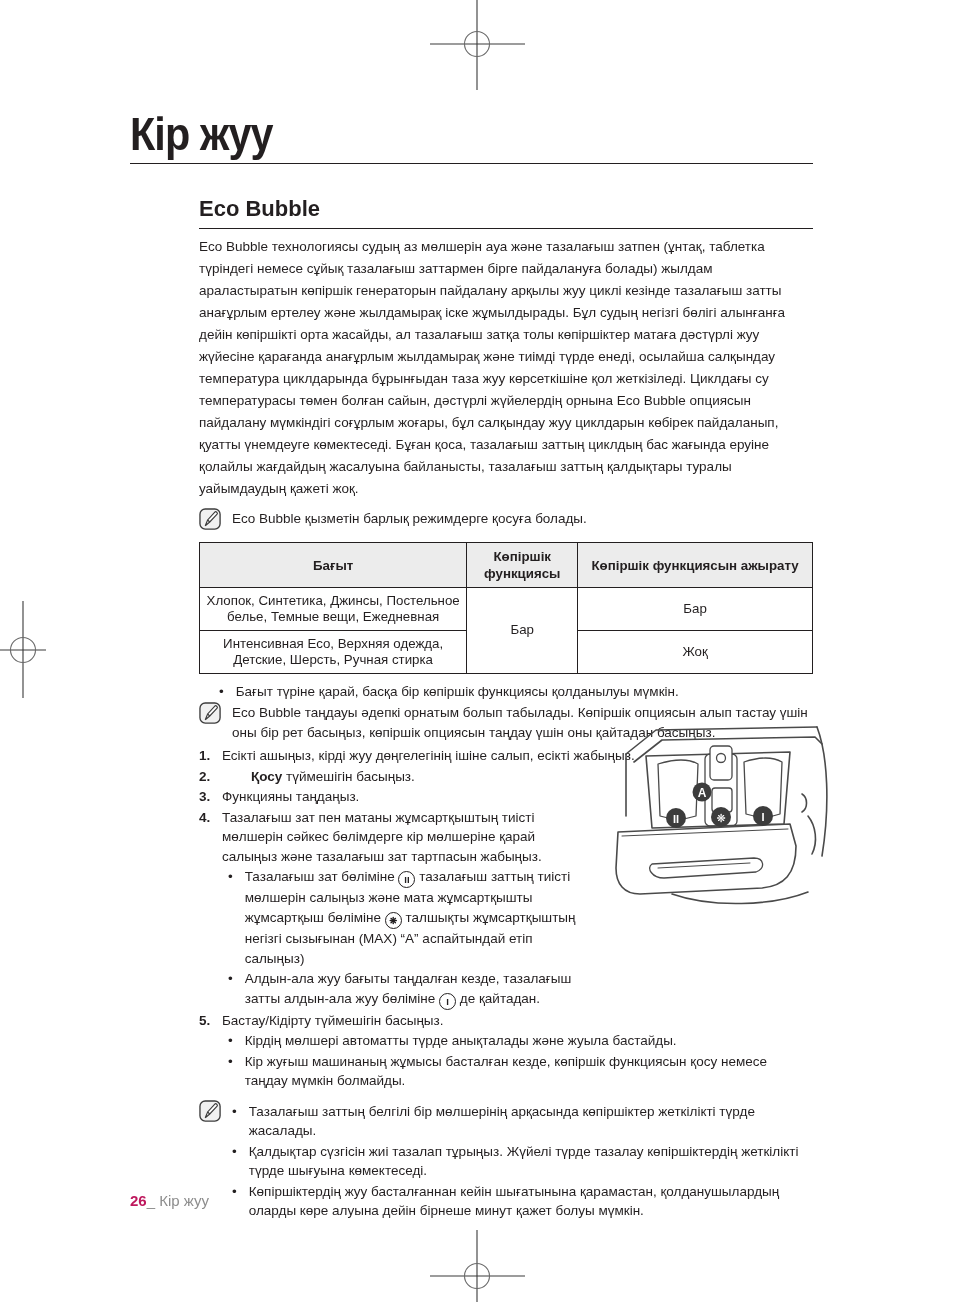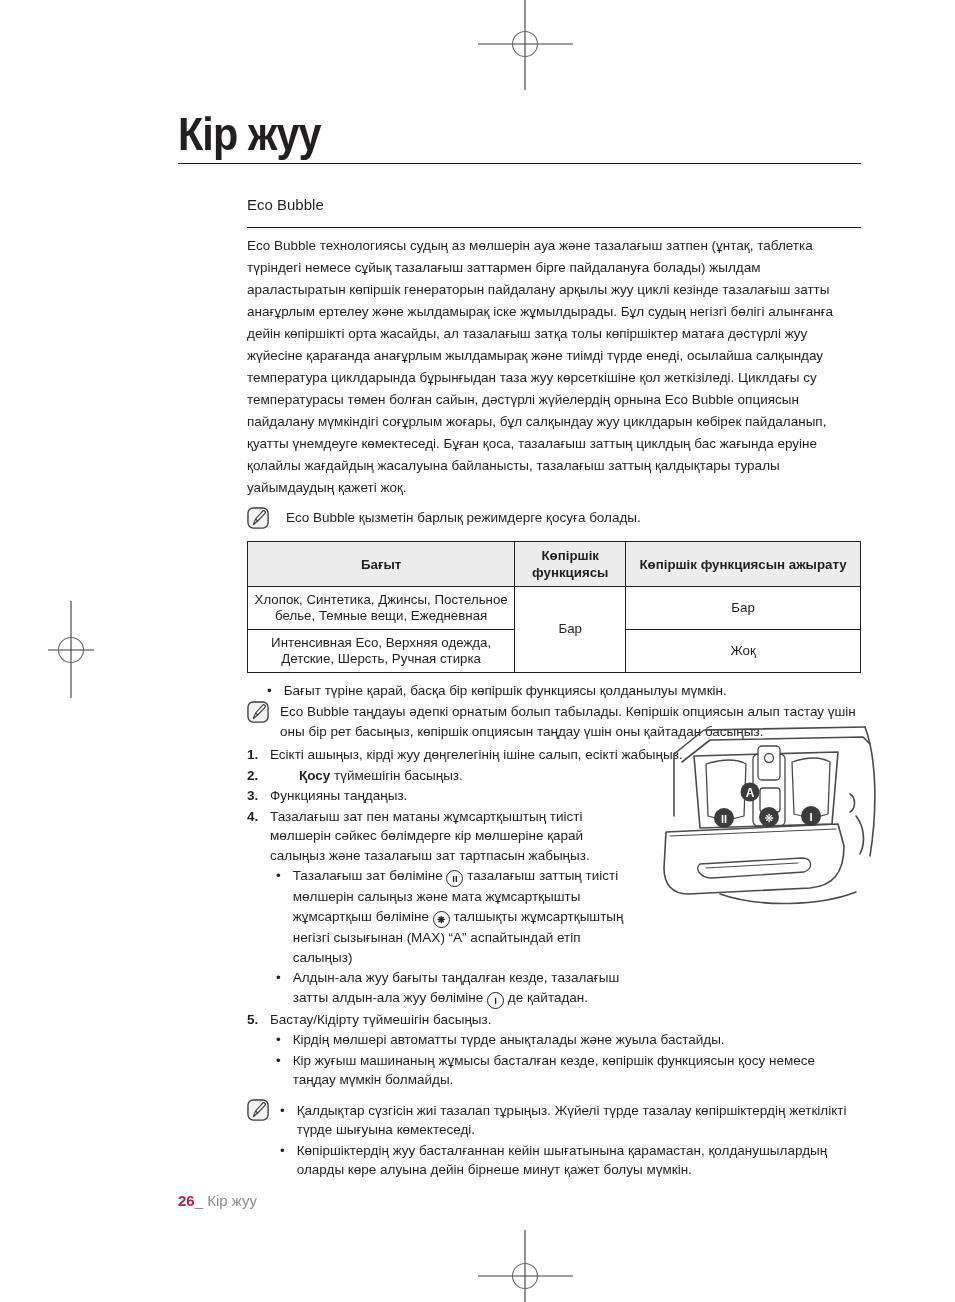--- a/index.html
+++ b/index.html
@@ -3,39 +3,38 @@
 <meta charset="utf-8">
 <style>
   html,body{margin:0;padding:0;background:#fff;}
   .page{
     position:relative;
     width:835px;height:1302px;
     background:#fff;
     font-family:"Liberation Sans", sans-serif;
     color:#231f20;
     overflow:hidden;
-    margin-left:48px;
   }
   
   .regmarks{position:absolute;inset:0;width:955px;height:1302px;pointer-events:none;}
   
   .hdr{position:absolute;left:130px;top:108px;width:683px;}
   .hdr h1{
     margin:0;font-size:47px;font-weight:bold;letter-spacing:-1px;
     transform:scaleX(.88);transform-origin:left bottom;line-height:1.1;
   }
   .title-rule{border-bottom:1.5px solid #231f20;margin-top:3px;}
   
   .content{position:absolute;left:199px;top:196px;width:614px;}
   h2.sec{
-    margin:0 0 7px 0;font-size:15px;font-weight:normal;
-    border-bottom:1.2px solid #231f20;padding-bottom:14px;
+    margin:0 0 7px 0;font-size:22px;font-weight:bold;
+    border-bottom:1.2px solid #231f20;padding-bottom:6px;
   }
   p.intro{margin:6px 0 0 0;font-size:13.5px;line-height:22px;text-align:left;}
-  .noteline{display:flex;align-items:flex-start;gap:16px;margin-top:9px;font-size:13.5px;line-height:19px;}
+  .noteline{display:flex;align-items:flex-start;gap:10px;margin-top:9px;font-size:13.5px;line-height:19px;}
   .note-icon{flex:0 0 auto;margin-top:-1px;}
   
   table.bb{border-collapse:collapse;width:614px;margin-top:11px;font-size:13.3px;}
   table.bb th,table.bb td{border:1.2px solid #231f20;text-align:center;vertical-align:middle;padding:3px 6px;}
   table.bb th{background:#ececec;font-weight:bold;height:38px;line-height:17px;}
   table.bb td{height:36px;line-height:16.5px;}
   col.c1{width:43.6%;}col.c2{width:18.1%;}col.c3{width:38.3%;}
   
   .bullet-line{display:flex;gap:12px;margin-top:8px;font-size:13.5px;line-height:19px;padding-left:20px;}
   .bullet-line::before{content:"•";flex:0 0 auto;}
@@ -196,20 +195,23 @@
     </ol>
 
     <div class="finalnote">
       <svg class="note-icon" width="23" height="23" viewBox="0 0 24 24">
         <rect x="1" y="1" width="21" height="21" rx="5.5" fill="#f1f1f1" stroke="#3c3c3c" stroke-width="1.4"></rect>
         <path d="M6.5 18.5 L9 12.5 L16.5 4.2 C17.6 3 20 5.2 18.9 6.4 L11.2 14.6 Z" fill="#fff" stroke="#3c3c3c" stroke-width="1.2"></path>
         <path d="M9 12.5 L11.2 14.6" stroke="#3c3c3c" stroke-width="1.2"></path>
       </svg>
       <ul>
         <li>
+            <span>Тазалағыш заттың белгілі бір мөлшерінің арқасында көпіршіктер жеткілікті түрде жасалады.</span>
+          </li>
+        <li>
             <span>Қалдықтар сүзгісін жиі тазалап тұрыңыз. Жүйелі түрде тазалау көпіршіктердің жеткілікті түрде шығуына көмектеседі.</span>
           </li>
         <li>
             <span>Көпіршіктердің жуу басталғаннан кейін шығатынына қарамастан, қолданушылардың оларды көре алуына дейін бірнеше минут қажет болуы мүмкін.</span>
           </li>
       </ul>
     </div>
 
   </div>
 

